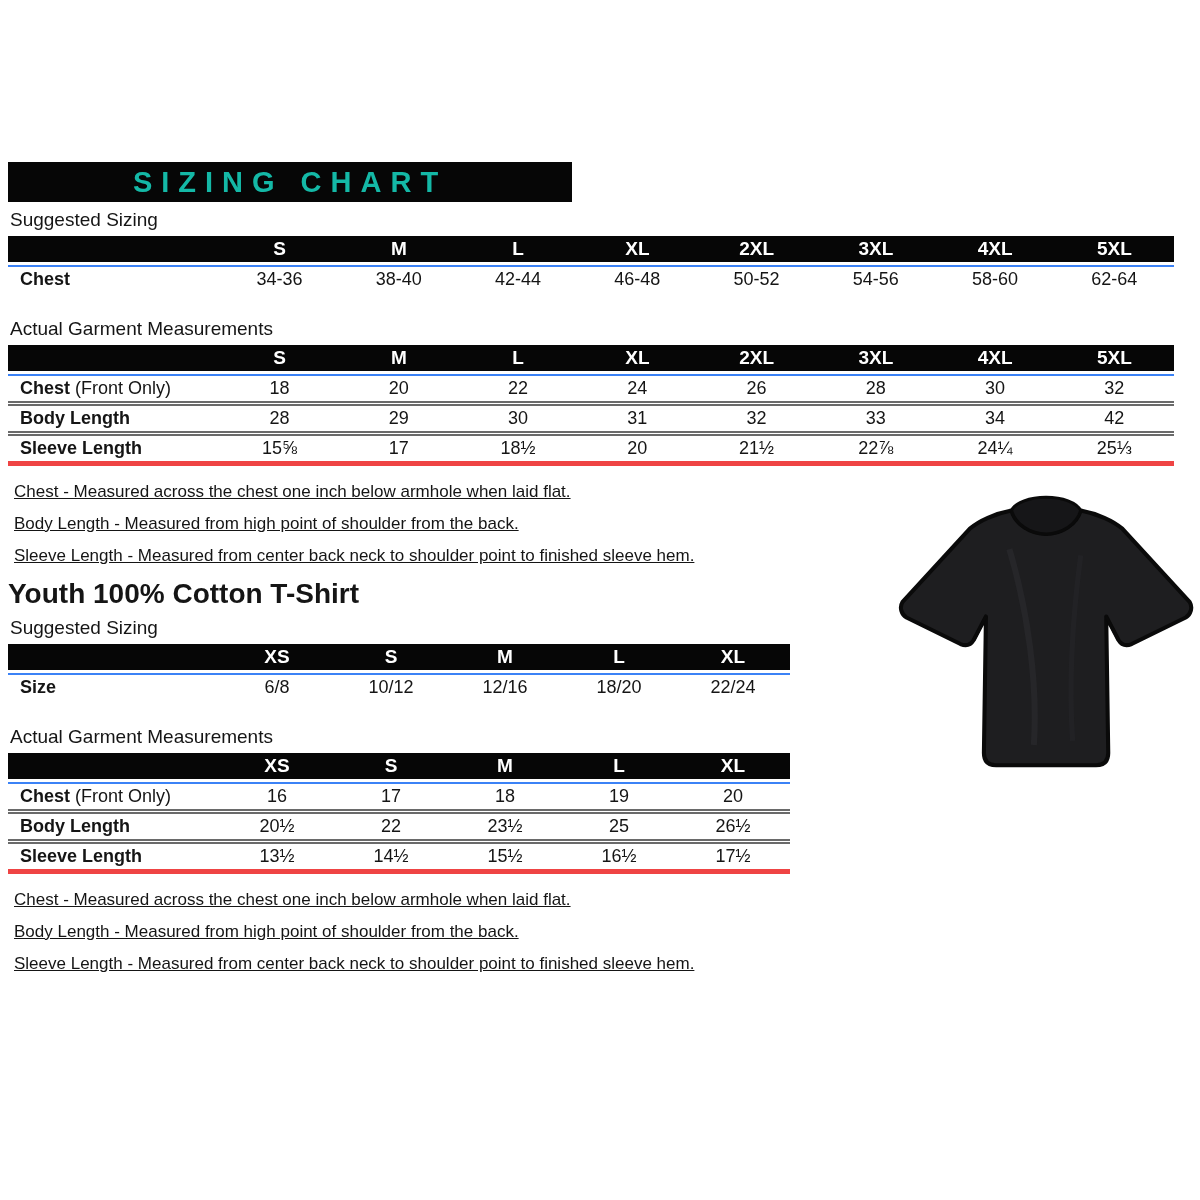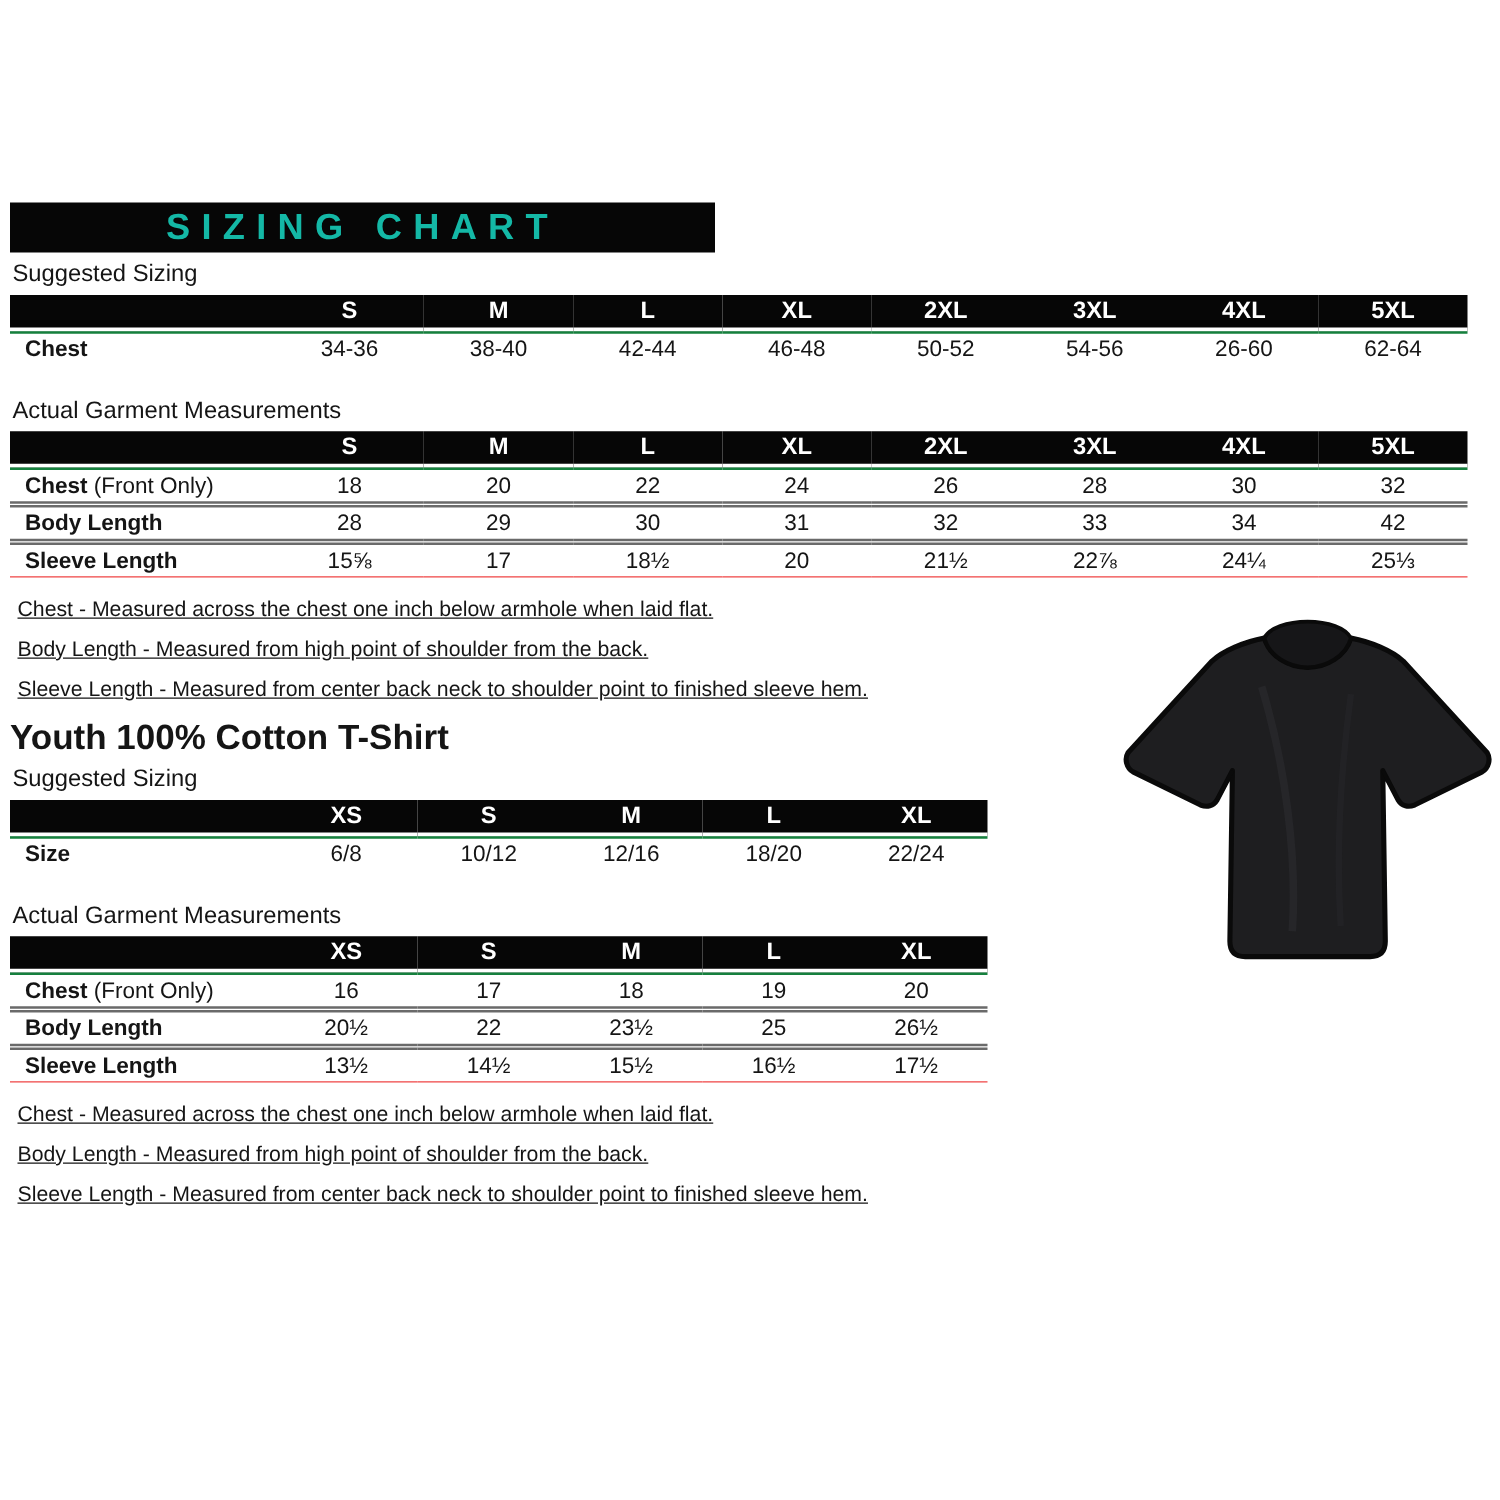--- a/index.html
+++ b/index.html
@@ -24,23 +24,23 @@
 
   .section-label{font-size:19px;margin:7px 0 5px 2px;}
   .section-label.tight{margin-top:26px;}
 
   
   table{border-collapse:separate;border-spacing:0;table-layout:fixed;}
   table.adult{width:1166px;}
   table.youth{width:782px;}
   th,td{padding:0;height:25px;font-size:18px;text-align:center;vertical-align:middle;overflow:hidden;white-space:nowrap;}
   thead th{background:#060606;color:#fff;font-weight:bold;font-size:19px;height:26px;border-bottom:3px solid #ffffff;}
-  tbody tr:first-child td{border-top:2px solid #15803d;}
+  tbody tr:first-child td{border-top:2px solid #3b82f6;}
   tbody tr + tr td{border-top:5px double #6a6a6a;}
-  table.measure tbody tr:last-child td{border-bottom:1px solid #ef4444;}
+  table.measure tbody tr:last-child td{border-bottom:5px solid #ef4444;}
   .label-col{width:200px;text-align:left;padding-left:12px;}
   td.label-col{font-weight:normal;}
   td.label-col b{font-weight:bold;}
 
   
   .notes{margin:16px 0 0 6px;}
   .notes p{margin:0 0 12px 0;font-size:17px;line-height:20px;text-decoration:underline;}
 
   .youth-title{font-size:28px;font-weight:bold;margin:10px 0 0 0;}
 
@@ -75,21 +75,21 @@
         </thead>
         <tbody>
           <tr>
             <td class="label-col"><b>Chest</b></td>
             <td>34-36</td>
             <td>38-40</td>
             <td>42-44</td>
             <td>46-48</td>
             <td>50-52</td>
             <td>54-56</td>
-            <td>26-60</td>
+            <td>58-60</td>
             <td>62-64</td>
           </tr>
         </tbody>
       </table>
 
     <div class="section-label tight">Actual Garment Measurements</div>
 
     <table class="adult measure">
         <thead>
           <tr>

